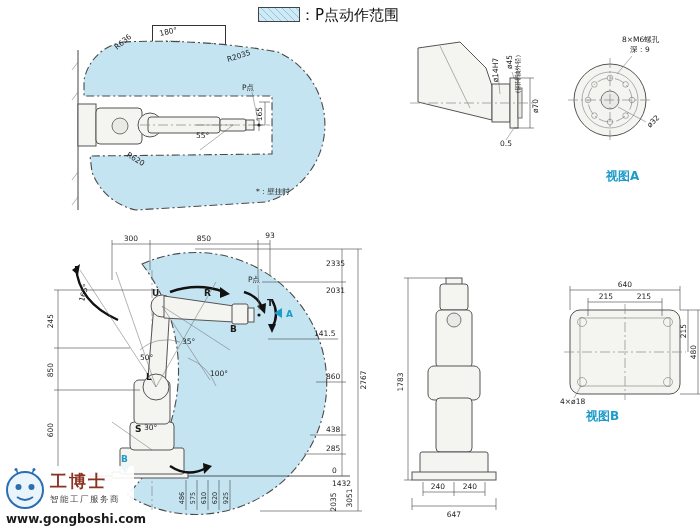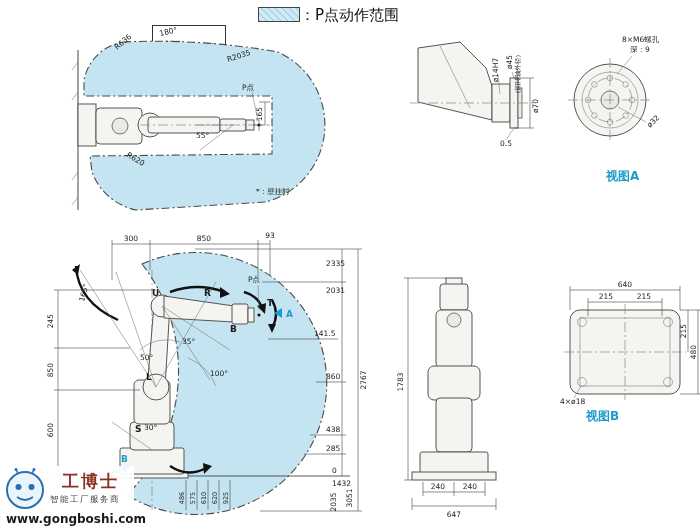--- a/index.html
+++ b/index.html
@@ -18,21 +18,21 @@
   .axis{font-size:9px;font-weight:bold;}
   .teal{fill:#1e9cc9;font-weight:bold;}
   .range{fill:#c5e4f2;stroke:#4a4a4a;stroke-width:1.1;stroke-dasharray:8 3 2 3;}
   .robot{fill:#f4f4f1;stroke:#555;stroke-width:1;}
   .robot2{fill:#e9e9e5;stroke:#555;stroke-width:0.8;}
   .dimline{stroke:#444;stroke-width:0.6;fill:none;}
   .thick{stroke:#111;stroke-width:2.4;fill:none;}
   .cl{stroke:#888;stroke-width:0.7;fill:none;stroke-dasharray:10 3 2 3;}
   .thin{stroke:#666;stroke-width:0.5;fill:none;}
   .wm{background:rgba(255,255,255,0.92);}
-  .wm-brand{font-size:17px;font-weight:bold;color:#8a3324;letter-spacing:2px;margin-left:12px;}
+  .wm-brand{font-size:17px;font-weight:bold;color:#8a3324;letter-spacing:2px;}
   .wm-tag{font-size:8.5px;color:#444;letter-spacing:1.5px;}
   .wm-url{font-size:12px;font-weight:bold;color:#1b1b1b;}
 </style>
 </head>
 <body>
 
 <div class="canvas">
 
   <div class="abs unitbox" style="left:152px;top:5px;">单位：mm</div>
   <div class="abs legend-swatch" style="left:258px;top:7px;"></div>

